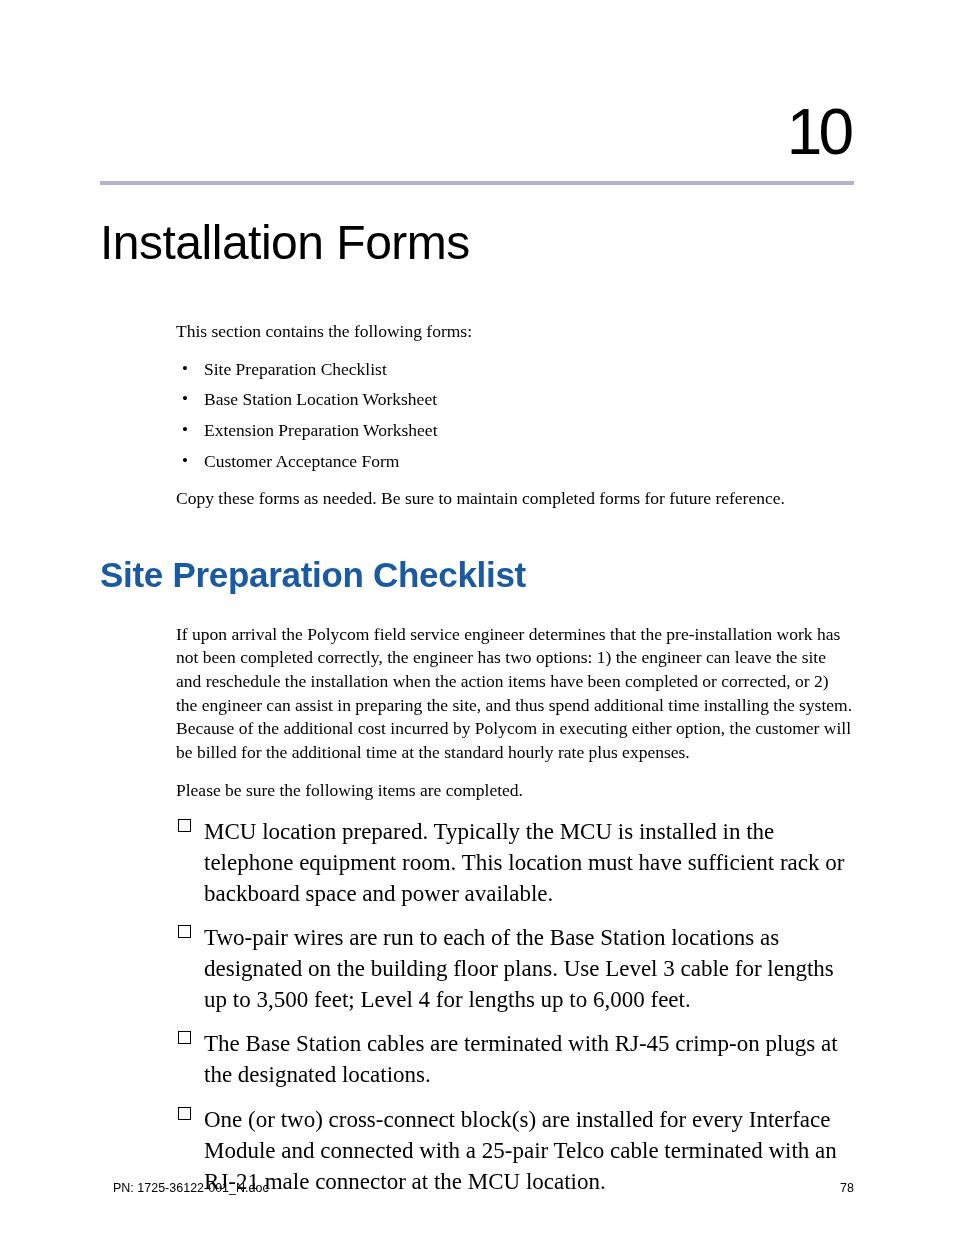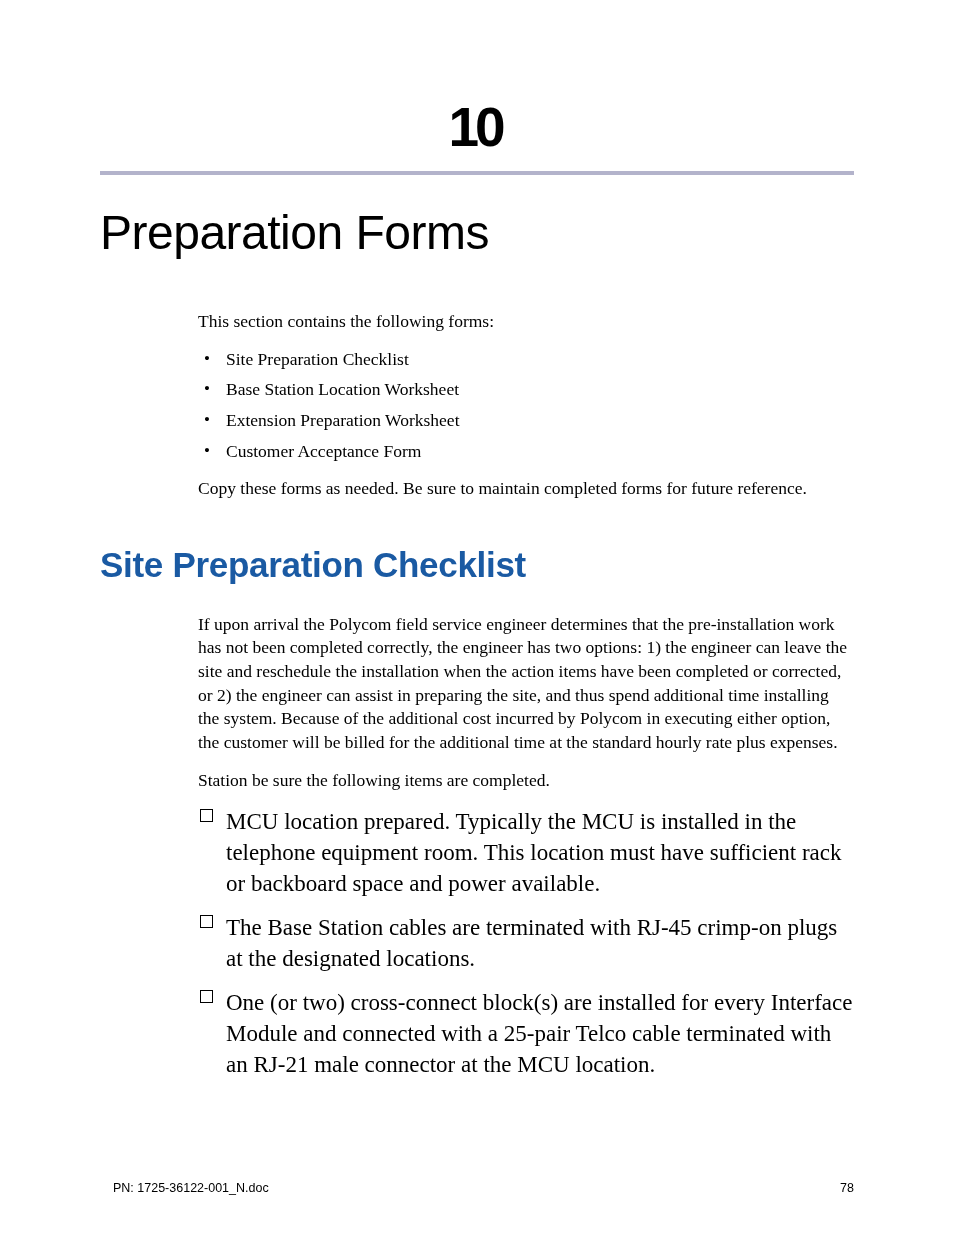--- a/index.html
+++ b/index.html
@@ -8,42 +8,42 @@
       height: 1235px;
       background: #fff;
       font-family: Georgia, 'Times New Roman', serif;
       color: #000;
       padding: 95px 100px 50px 100px;
       position: relative;
     }
     .chapter-number {
       font-family: 'Arial Narrow', 'Helvetica Neue', Arial, sans-serif;
       font-stretch: condensed;
-      font-size: 55px;
-      font-weight: 700;
-      text-align: center;
+      font-size: 64px;
+      font-weight: 400;
+      text-align: right;
       letter-spacing: -4px;
       margin-bottom: 12px;
       padding-right: 4px;
     }
     .chapter-rule {
       border: none;
       border-top: 4px solid #b3b3cb;
       margin-bottom: 30px;
     }
     .chapter-title {
       font-family: 'Arial Narrow', 'Helvetica Neue', Arial, sans-serif;
       font-stretch: condensed;
       font-size: 48px;
       font-weight: 400;
       letter-spacing: -0.5px;
       margin-bottom: 50px;
     }
     .indent-block {
-      margin-left: 98px;
+      margin-left: 76px;
     }
     .body-text {
       font-size: 17.5px;
       line-height: 1.35;
       margin-bottom: 14px;
     }
     .bullet-list {
       list-style: none;
       margin-bottom: 14px;
     }
@@ -99,40 +99,41 @@
       justify-content: space-between;
       font-family: Arial, Helvetica, sans-serif;
       font-size: 12.5px;
     }
   </style>
 </head>
 <body>
 
 <div class="chapter-number">10</div>
 <hr class="chapter-rule">
-<h1 class="chapter-title">Preparation Forms</h1>
+<h1 class="chapter-title">Installation Forms</h1>
 
 <div class="indent-block">
   <p class="body-text">This section contains the following forms:</p>
   <ul class="bullet-list">
     <li>Site Preparation Checklist</li>
     <li>Base Station Location Worksheet</li>
     <li>Extension Preparation Worksheet</li>
     <li>Customer Acceptance Form</li>
   </ul>
   <p class="body-text">Copy these forms as needed. Be sure to maintain completed forms for future reference.</p>
 </div>
 
 <h2 class="section-heading">Site Preparation Checklist</h2>
 
 <div class="indent-block">
   <p class="body-text">If upon arrival the Polycom field service engineer determines that the pre-installation work has not been completed correctly, the engineer has two options: 1) the engineer can leave the site and reschedule the installation when the action items have been completed or corrected, or 2) the engineer can assist in preparing the site, and thus spend additional time installing the system. Because of the additional cost incurred by Polycom in executing either option, the customer will be billed for the additional time at the standard hourly rate plus expenses.</p>
-  <p class="body-text">Station be sure the following items are completed.</p>
+  <p class="body-text">Please be sure the following items are completed.</p>
   <ul class="checkbox-list">
     <li><span class="box"></span><span>MCU location prepared. Typically the MCU is installed in the telephone equipment room. This location must have sufficient rack or backboard space and power available.</span></li>
+    <li><span class="box"></span><span>Two-pair wires are run to each of the Base Station locations as designated on the building floor plans. Use Level 3 cable for lengths up to 3,500 feet; Level 4 for lengths up to 6,000 feet.</span></li>
     <li><span class="box"></span><span>The Base Station cables are terminated with RJ-45 crimp-on plugs at the designated locations.</span></li>
     <li><span class="box"></span><span>One (or two) cross-connect block(s) are installed for every Interface Module and connected with a 25-pair Telco cable terminated with an RJ-21 male connector at the MCU location.</span></li>
   </ul>
 </div>
 
 <div class="footer">
   <span>PN: 1725-36122-001_N.doc</span>
   <span>78</span>
 </div>
 

